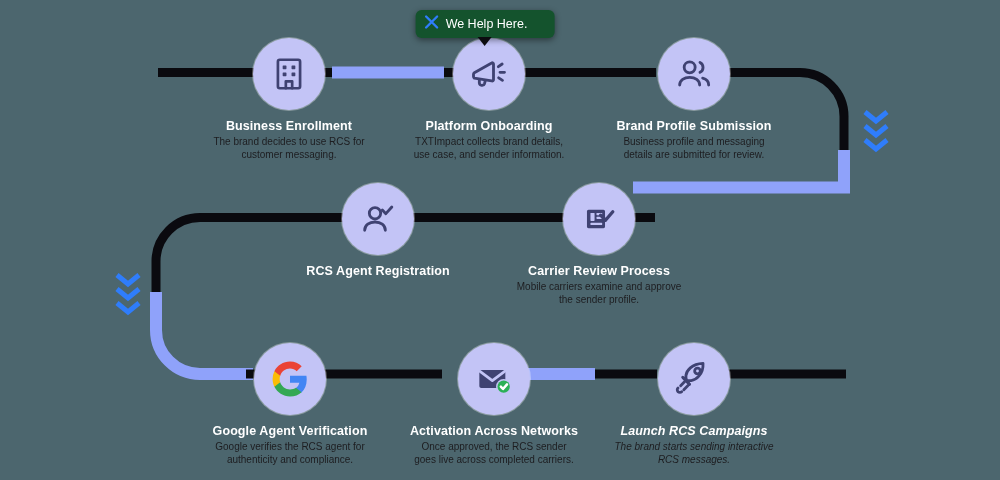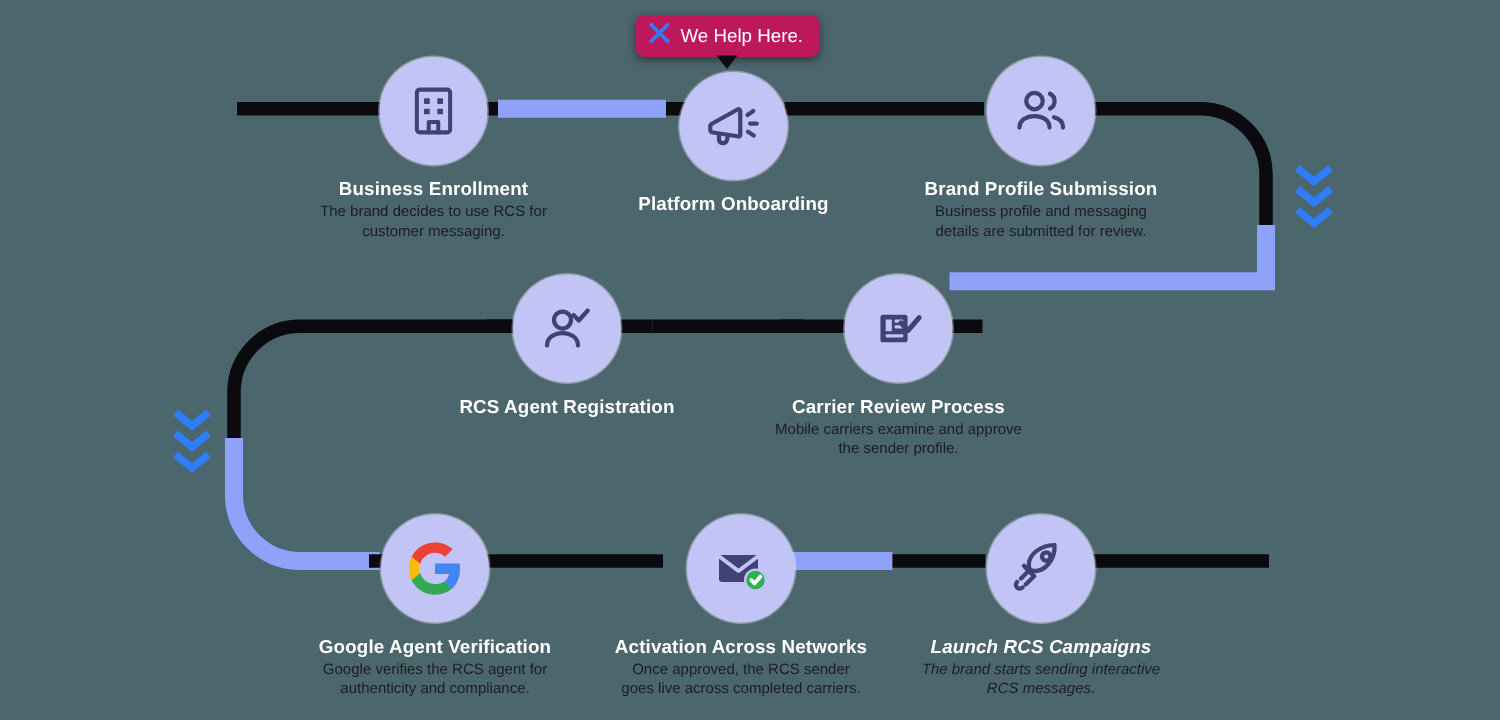--- a/index.html
+++ b/index.html
@@ -39,24 +39,24 @@
     font-size:10px;
     color:#1d1d20;
     line-height:1.28;
     padding:0 2px;
   }
 
   
   .badge{
     position:absolute;z-index:6;
     transform:translateX(-50%);
-    background:#be185d;
+    background:#14532d;
     color:#ffffff;
     border-radius:6px;
-    padding:5px 11px 6px 9px;
+    padding:5px 27px 6px 9px;
     font-size:12.5px;
     display:flex;align-items:center;gap:7px;
     box-shadow:0 2px 6px rgba(0,0,0,.45);
     white-space:nowrap;
   }
   .badge .bx{display:block;}
   .badge .tail{
     position:absolute;left:50%;bottom:-8px;margin-left:-7px;
     width:0;height:0;
     border-left:7px solid transparent;
@@ -148,31 +148,32 @@
       <rect x="13.6" y="6.6" width="2.4" height="2.4" rx=".4" fill="#3f4272" stroke="none"></rect>
       <rect x="8" y="11" width="2.4" height="2.4" rx=".4" fill="#3f4272" stroke="none"></rect>
       <rect x="13.6" y="11" width="2.4" height="2.4" rx=".4" fill="#3f4272" stroke="none"></rect>
       <path d="M10 21v-4.4h4V21"></path>
     </svg>
           </span>
      </div>
      <div class="ntitle">Business Enrollment</div>
      <div class="ndesc">The brand decides to use RCS for customer messaging.</div>
       </div>
-      <div class="node" style="left: 489px; top: 38px; margin-top: 10px;">
+      <div class="node" style="left: 489px; top: 38px;">
         <div class="bubble">
        <span>
             <svg width="40" height="40" viewBox="0 0 24 24" fill="none" stroke="#3f4272" stroke-width="1.7" stroke-linecap="round" stroke-linejoin="round">
       <path d="M3.2 11.2 13.6 5.4c.5-.3 1.1 0 1.1.6v9.4c0 .6-.6 1-1.1.7L3.2 14.5a1 1 0 0 1-.5-.9v-1.5c0-.4.2-.7.5-.9z"></path>
       <path d="M6.2 15.2v2.2a1.6 1.6 0 0 0 3.1.4l.4-1.5"></path>
       <path d="M17.6 7.6l2.3-1.6M18.6 11h2.7M17.8 14.3l2.3 1.5"></path>
     </svg>
           </span>
      </div>
      <div class="ntitle">Platform Onboarding</div>
+     <div class="ndesc">TXTImpact collects brand details, use case, and sender information.</div>
       </div>
       <div class="node" style="left: 694px; top: 38px;">
         <div class="bubble">
        <span>
             <svg width="40" height="40" viewBox="0 0 24 24" fill="none" stroke="#3f4272" stroke-width="1.7" stroke-linecap="round" stroke-linejoin="round">
       <circle cx="9.4" cy="8" r="3.3"></circle>
       <path d="M3.4 18.6c0-2.9 2.7-4.6 6-4.6s6 1.7 6 4.6"></path>
       <path d="M15.6 5.1a3.3 3.3 0 0 1 0 5.9"></path>
       <path d="M17.2 14.5c2.1.5 3.6 1.9 3.6 4.1"></path>
     </svg>

